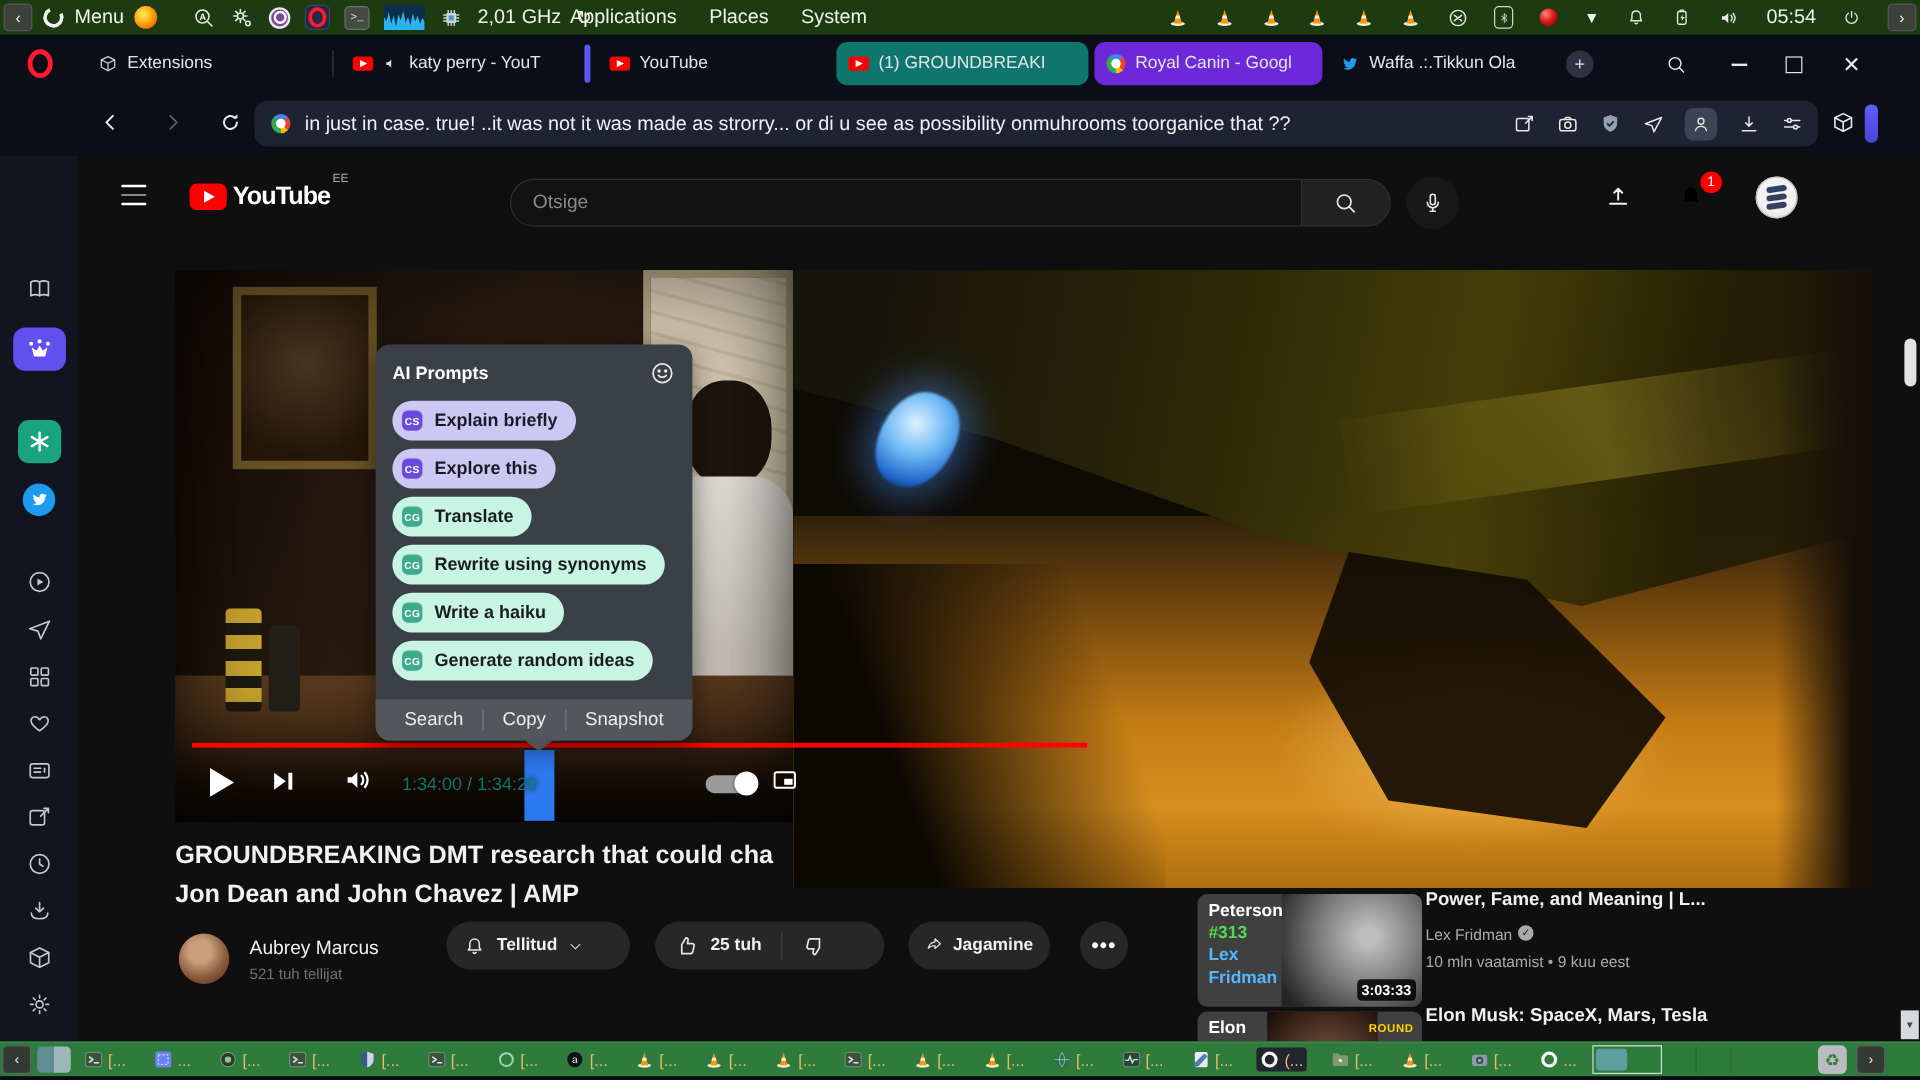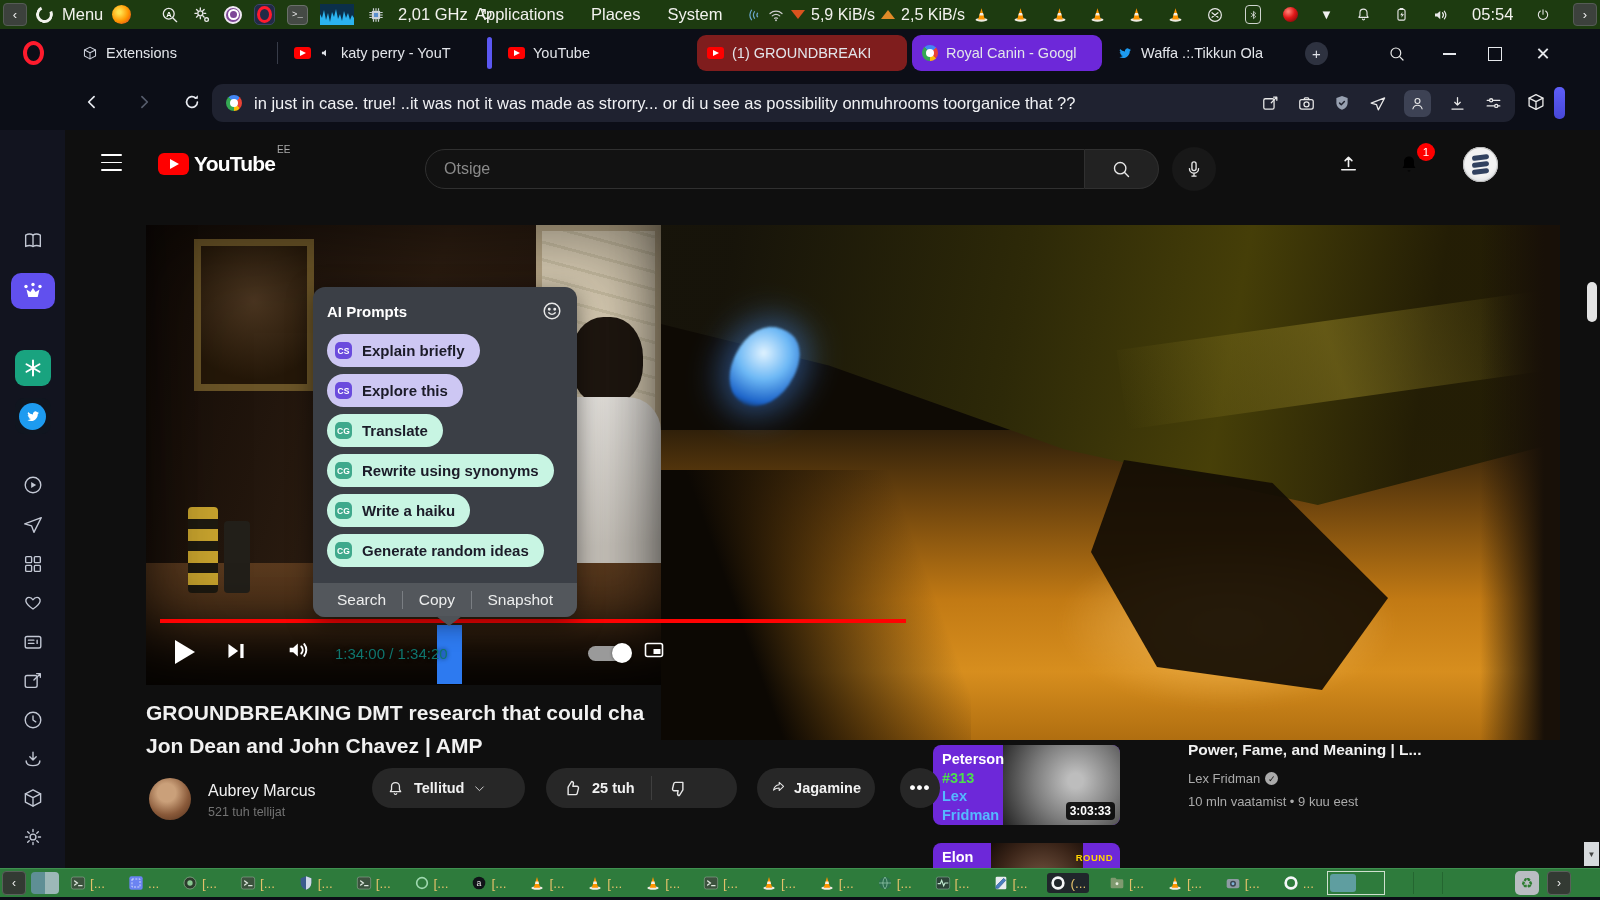--- a/index.html
+++ b/index.html
@@ -45,21 +45,21 @@
   .btbox{width:16px;height:19px;border:1px solid #cfd4cf;border-radius:4px;display:flex;align-items:center;justify-content:center}
 
   
   #chrome{position:absolute;left:0;top:29px;width:1600px;height:839px;background:#0c0e17}
   #tabrow{position:relative;width:100%;height:47px}
   .opera-menu{position:absolute;left:16px;top:8px;width:34px;height:32px;border-radius:7px;
     display:flex;align-items:center;justify-content:center}
   .opera-menu::after{content:"";width:13px;height:16px;border-radius:50%;border:4px solid #ff1b2d}
   .tab{position:absolute;top:6px;height:36px;display:flex;align-items:center;gap:8px;padding:0 10px;
     color:#e3e5ea;font-size:14.5px;white-space:nowrap;overflow:hidden;border-radius:9px}
-  .tab-active{background:#7f1d1d}
+  .tab-active{background:#0f766e}
   .tab-near{background:#6d28d9}
   .tabsep{position:absolute;left:277px;top:13px;width:1px;height:22px;background:#383c49}
   .tabmarker{position:absolute;left:487px;top:8px;width:5px;height:32px;border-radius:3px;background:#5b57f2}
   .fav-yt{width:17px;height:12px;background:#f00;border-radius:3px;position:relative;flex:none}
   .fav-yt::after{content:"";position:absolute;left:6px;top:3px;border-left:6px solid #fff;
     border-top:3px solid transparent;border-bottom:3px solid transparent}
   .fav-g{width:16px;height:16px;border-radius:50%;flex:none;position:relative;
     background:conic-gradient(from -45deg,#4285f4 0 25%,#ea4335 0 50%,#fbbc05 0 62%,#34a853 0 100%)}
   .fav-g::after{content:"";position:absolute;left:4px;top:4px;width:8px;height:8px;border-radius:50%;background:#fff}
   .newtab{position:absolute;left:1305px;top:13px;width:23px;height:23px;border-radius:50%;background:#2e3240;
@@ -194,28 +194,28 @@
   .ytpill{position:absolute;top:8px;height:40px;border-radius:20px;background:#272727;color:#f1f1f1;
     display:flex;align-items:center;font-size:14.5px;font-weight:600}
   .pill-sub{left:307px;width:153px;padding:0 14px;gap:9px}
   .pill-like{left:481px;width:191px}
   .likehalf{display:flex;align-items:center;gap:9px;padding:0 16px;height:100%}
   .likediv{width:1px;height:24px;background:#3f3f3f}
   .pill-share{left:692px;width:118px;padding:0 14px;gap:8px}
   .morebtn{left:835px;width:40px;border-radius:50%;justify-content:center;color:#fff;font-size:17px;font-weight:700;letter-spacing:1px}
 
   
-  .thumb{position:absolute;left:868px;width:187px;height:80px;border-radius:8px;background:#6d28d9;overflow:hidden}
+  .thumb{position:absolute;left:933px;width:187px;height:94px;border-radius:8px;background:#404040;overflow:hidden}
   .thumbface1{position:absolute;left:70px;top:0;width:117px;height:94px;
     background:radial-gradient(circle at 62% 38%,#bdbdbd 8%,#7c7c7c 45%,#242424 90%)}
   .thumbtxt{position:absolute;left:9px;top:5px;font-size:14.5px;font-weight:700;line-height:18.5px}
   .duration{position:absolute;right:5px;bottom:5px;background:rgba(0,0,0,.85);color:#fff;font-size:12px;
     font-weight:600;border-radius:4px;padding:2px 4px}
   .rectitle{position:absolute;left:1123px;width:360px;color:#f1f1f1;font-size:15.5px;font-weight:600;white-space:nowrap}
-  .recchan{position:absolute;left:1123px;color:#aaa;font-size:13px;display:flex;align-items:center;gap:5px}
+  .recchan{position:absolute;left:1123px;color:#aaa;font-size:13px;display:flex;align-items:flex-start;gap:5px}
   .recmeta{position:absolute;left:1123px;color:#aaa;font-size:13px}
   .vcheck{width:13px;height:13px;border-radius:50%;background:#aaa;color:#0f0f0f;font-size:9px;
     display:flex;align-items:center;justify-content:center;font-weight:700}
   .thumbface2{position:absolute;left:58px;top:0;width:92px;height:94px;
     background:radial-gradient(circle at 55% 45%,#6a4c3a 15%,#3a2418 60%,#120a06 95%)}
   .roundbadge{position:absolute;right:7px;top:9px;color:#ffd400;font-size:9.5px;font-weight:700;letter-spacing:.5px}
 
   
   .scrollthumb{position:absolute;left:1522px;top:152px;width:10px;height:40px;border-radius:5px;background:#e3e3e3;z-index:12}
   .scrollarrow{position:absolute;left:1519px;top:712px;width:15px;height:24px;background:#d7dadd;z-index:12;
@@ -276,33 +276,20 @@
           <rect x="9.5" y="9.5" width="5" height="5" fill="#5a8fd0"></rect>
           <path stroke="#cfd4da" stroke-width="1.4" d="M9 7V4M12 7V4M15 7V4M9 20v-3M12 20v-3M15 20v-3M7 9H4M7 12H4M7 15H4M20 9h-3M20 12h-3M20 15h-3"></path>
         </svg>
       <span class="freq">2,01 GHz</span>
       <span class="refresh">↻</span>
     </div>
     <div class="sysgrp sys-menus">
       <span>Applications</span>
       <span>Places</span>
       <span>System</span>
-    </div>
-    <div class="sysgrp sys-net">
-      <svg width="18" height="18" viewBox="0 0 24 24" style="stroke:#6aa6cc;fill:none;stroke-width:1.6">
-          <path d="M9 5a12 12 0 0 0 0 14M13 7a8.5 8.5 0 0 0 0 10M17 9a5 5 0 0 0 0 6"></path>
-        </svg>
-      <svg width="18" height="18" viewBox="0 0 24 24" class="i" style="stroke:#cfcfcf">
-          <path d="M4 10a12 12 0 0 1 16 0M7 13.2a8 8 0 0 1 10 0M10 16.4a4 4 0 0 1 4 0"></path>
-          <circle cx="12" cy="19" r="1.2" fill="#cfcfcf" stroke="none"></circle>
-        </svg>
-      <span class="chev-net chev-down"></span>
-      <span>5,9 KiB/s</span>
-      <span class="chev-net chev-up"></span>
-      <span>2,5 KiB/s</span>
     </div>
     <div class="sysgrp sys-status">
       <svg width="17" height="17" viewBox="0 0 20 20">
           <ellipse cx="10" cy="16.2" rx="7" ry="2.2" fill="#efece2"></ellipse>
           <path d="M10 2.5 14 16H6z" fill="#ff9500"></path>
           <path d="M8.2 8.2h3.6l.8 3H7.4z" fill="#f5efe2"></path>
         </svg>
       <svg width="17" height="17" viewBox="0 0 20 20">
           <ellipse cx="10" cy="16.2" rx="7" ry="2.2" fill="#efece2"></ellipse>
           <path d="M10 2.5 14 16H6z" fill="#ff9500"></path>
@@ -768,20 +755,21 @@
         </div>
         <div class="recmeta" style="top:664px">10 mln vaatamist  • 9 kuu eest</div>
 
         <div class="thumb" style="top:713px">
           <div class="thumbface2"></div>
           <div class="thumbtxt">
               <div style="color:#fff">Elon</div>
             </div>
           <span class="roundbadge">ROUND</span>
         </div>
+        <div class="rectitle" style="top:708px">Elon Musk: SpaceX, Mars, Tesla</div>
 
         <div class="scrollthumb"></div>
         <div class="scrollarrow">▼</div>
       </div>
     </div>
   </div>
 
   <div id="taskbar">
     <div class="tb-chev">‹</div>
     <div class="tb-desktop"></div>

